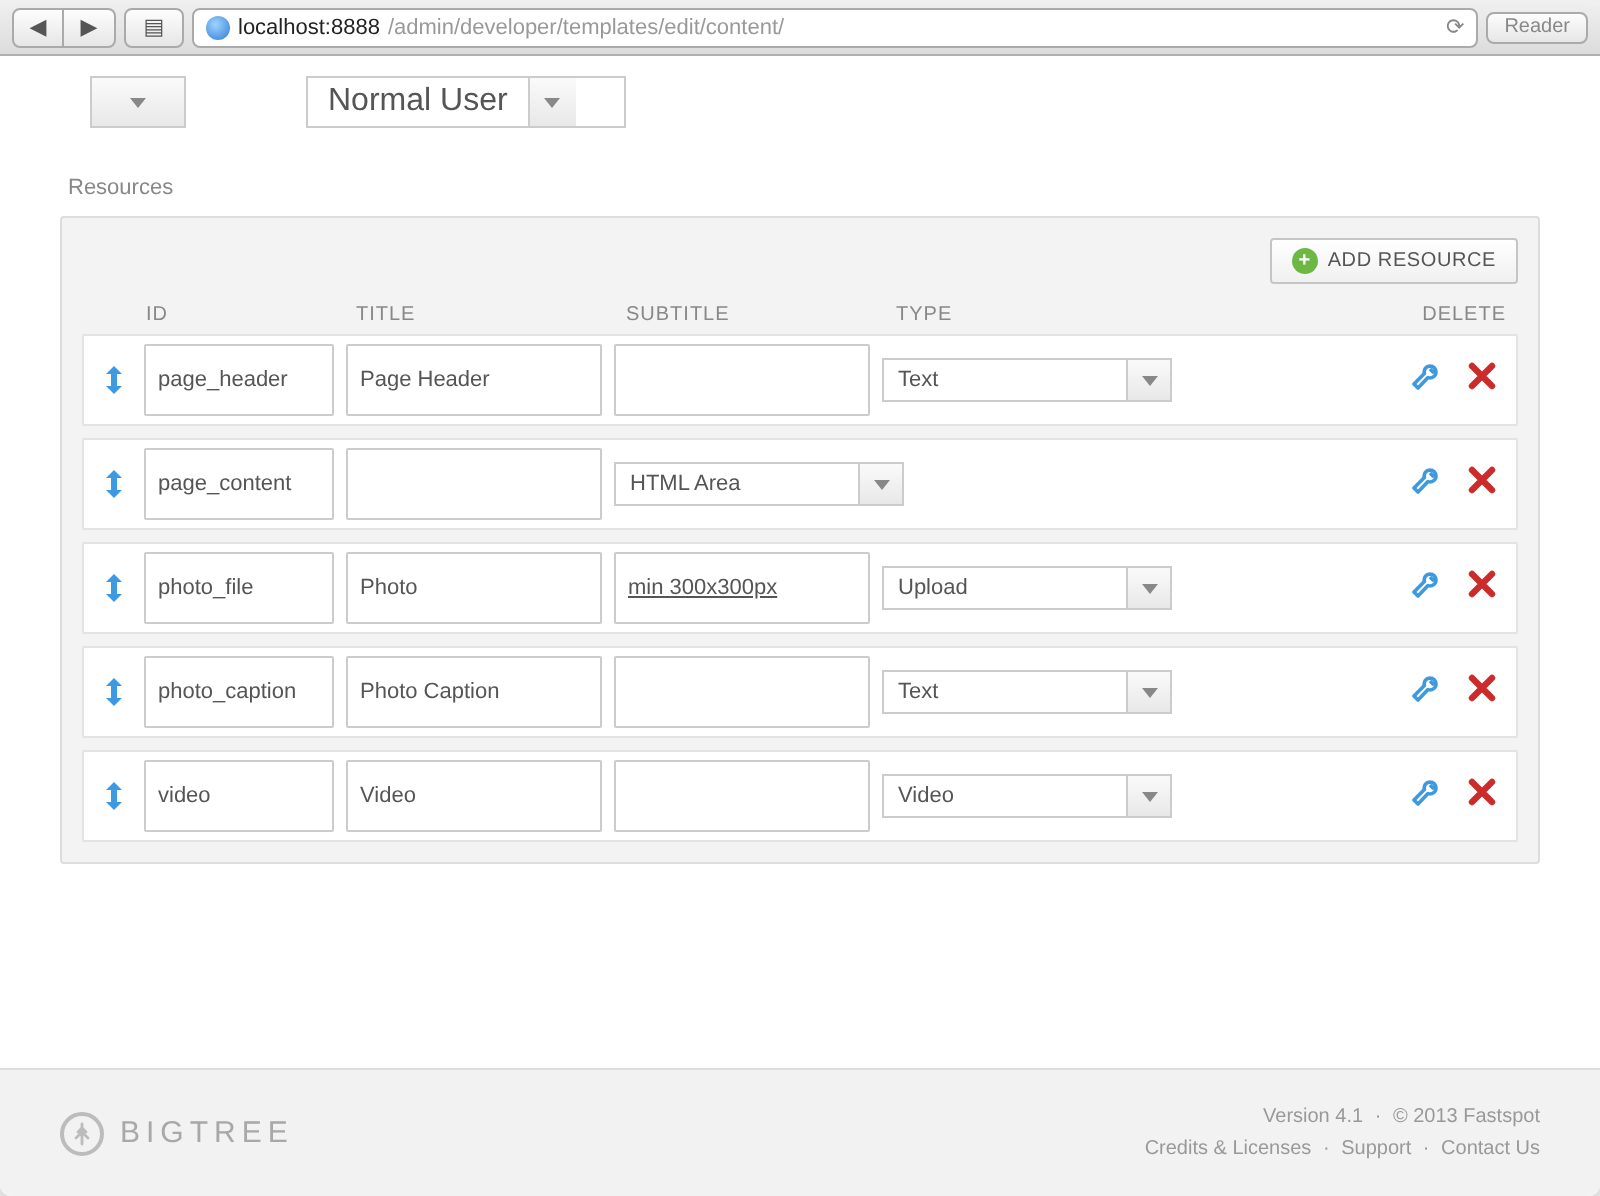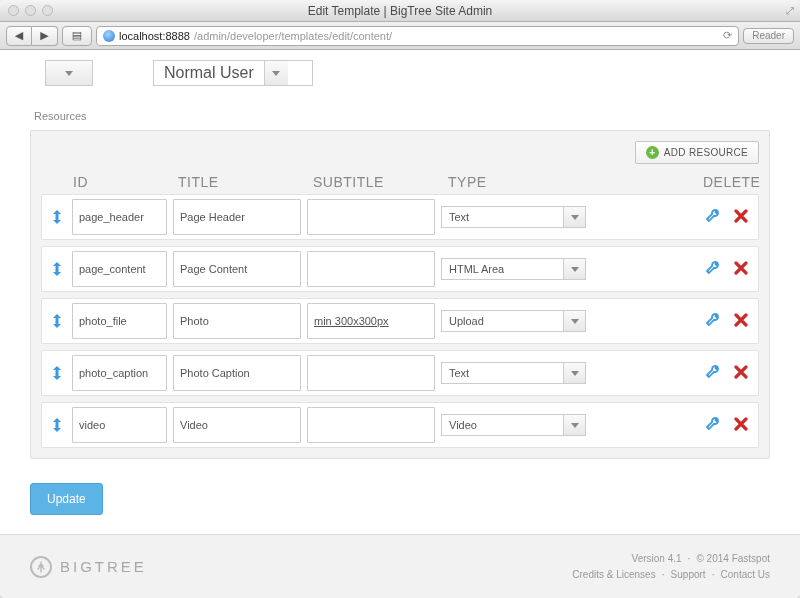--- a/index.html
+++ b/index.html
@@ -97,21 +97,21 @@
     background:linear-gradient(#fff,#f0f0f0);
     border:1px solid #c5c5c5;border-radius:2px;
     padding:4px 10px;font-size:10px;color:#555;
     letter-spacing:0.3px;
   }
   .plus-circ{width:13px;height:13px;border-radius:50%;background:#6db845;display:flex;align-items:center;justify-content:center;color:#fff;font-size:10px;font-weight:bold;}
 
   .head-row{
     display:flex;align-items:center;
     padding:4px 6px;
-    font-size:14px;color:#888;letter-spacing:0.5px;
+    font-size:10px;color:#888;letter-spacing:0.5px;
   }
   .col-handle{width:26px;}
   .col-id{width:105px;}
   .col-title{width:135px;}
   .col-sub{width:135px;}
   .col-type{width:150px;}
   .col-spacer{flex:1;}
   .col-del{width:50px;text-align:right;}
 
   .rows{display:flex;flex-direction:column;gap:6px;}
@@ -165,29 +165,20 @@
   .foot-right a{color:#999;text-decoration:none;margin-top:31px;}
   .foot-right .sep{margin:0 3px;}
 
   .chev{width:0;height:0;border-left:4px solid transparent;border-right:4px solid transparent;border-top:5px solid #888;}
 </style>
 </head>
 <body>
 
 <div class="window">
 
-  <div class="titlebar">
-    <div class="traffic">
-      <div class="tl"></div>
-      <div class="tl"></div>
-      <div class="tl"></div>
-    </div>
-    <div class="title">Edit Template | BigTree Site Admin</div>
-    <div class="resize-icon">⤢</div>
-  </div>
 
   <div class="toolbar">
     <div class="nav-group">
       <div class="nav-btn">◀</div>
       <div class="nav-btn">▶</div>
     </div>
     <div class="nav-btn" style="width:30px;">▤</div>
     <div class="urlbar">
       <span class="globe"></span>
       <span class="host">localhost:8888</span>
@@ -261,21 +252,20 @@
                   </svg></span>
               </div>
             </div>
             <div class="res-row">
               <div class="handle">
                 <svg width="10" height="14" viewBox="0 0 10 14">
                   <path d="M5 0 L9 4 L6.5 4 L6.5 10 L9 10 L5 14 L1 10 L3.5 10 L3.5 4 L1 4 Z" fill="#3b9ae1"></path>
                 </svg>
               </div>
               <input class="cell-input cell-id" value="page_content" style="">
-              <input class="cell-input cell-title" value="Page Content" style="">
               <input class="cell-input cell-sub" value="" style="">
               <div class="type-dd">
                 <span class="lbl">HTML Area</span>
                 <div class="arr">
                   <div class="chev"></div>
                 </div>
               </div>
               <div class="row-spacer"></div>
               <div class="row-actions">
                 <span class="wrench"><svg width="14" height="14" viewBox="0 0 14 14">
@@ -358,38 +348,37 @@
                   </svg></span>
                 <span class="del"><svg width="14" height="14" viewBox="0 0 14 14">
                     <path d="M2 2 L12 12 M12 2 L2 12" stroke="#cc2b2b" stroke-width="3.2" stroke-linecap="round"></path>
                   </svg></span>
               </div>
             </div>
           </div>
 
       </div>
 
-      <button class="update-btn">Update</button>
 
     </div>
 
     <div class="footer">
       <div class="logo">
         <div class="logo-mark">
           <svg width="12" height="12" viewBox="0 0 12 12">
               <path d="M6 1 L6 11 M6 5 L3 8 M6 5 L9 8 M6 3 L4 5 M6 3 L8 5" stroke="#bcbcbc" stroke-width="1.4" fill="none" stroke-linecap="round"></path>
             </svg>
         </div>
         <span class="logo-txt">BIGTREE</span>
       </div>
       <div class="foot-right">
         <div>
           <span>Version 4.1</span>
           <span class="sep">·</span>
-          <span>© 2014 Fastspot</span>
+          <span>© 2013 Fastspot</span>
         </div>
         <div>
           <a href="#">Credits &amp; Licenses</a>
           <span class="sep">·</span>
           <a href="#">Support</a>
           <span class="sep">·</span>
           <a href="#">Contact Us</a>
         </div>
       </div>
     </div>

